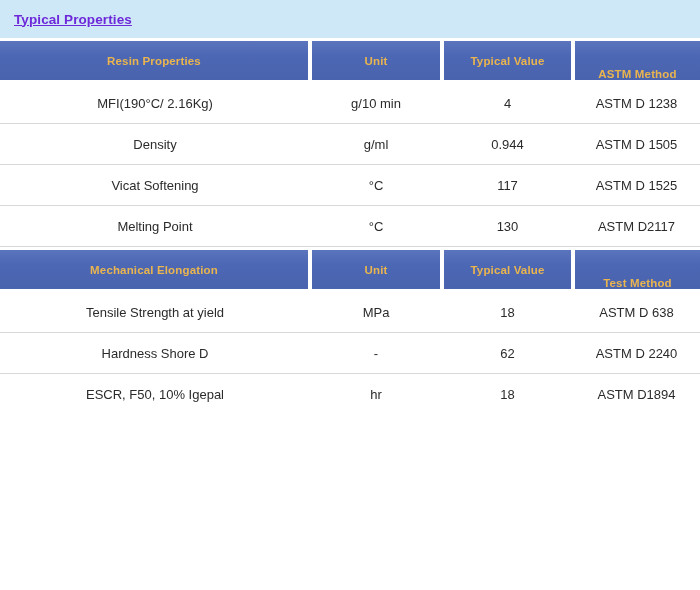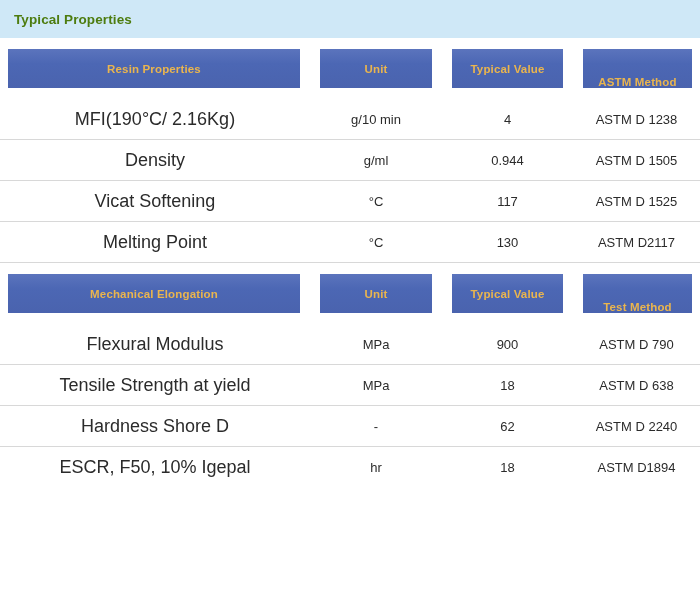--- a/index.html
+++ b/index.html
@@ -15,34 +15,35 @@
   .banner{
     height:38px;
     background:#cfe8f7;
     display:flex;align-items:center;
     padding-left:14px;
     box-sizing:border-box;
   }
   .banner-title{
     font-size:13.5px;
     font-weight:bold;
-    color:#4d7c0f;
+    color:#6d28d9;
     letter-spacing:.1px;
+    text-decoration:underline;
   }
 
   
   .tbl{width:700px;border-collapse:collapse;table-layout:fixed;}
   .c1{width:310px;}
   .c2{width:132px;}
   .c3{width:131px;}
   .c4{width:127px;}
 
   
   .hrow{height:45px;}
-  .hrow td{padding:8px;vertical-align:middle;}
+  .hrow td{padding:0;vertical-align:middle;}
   .hcell{
     height:39px;
     margin:3px 2px;
     background:linear-gradient(180deg,#5b74bd 0%,#4c67b4 38%,#4a63ae 100%);
     display:flex;align-items:center;justify-content:center;
     box-sizing:border-box;
   }
   .hcell.first{margin-left:0;}
   .hcell.last{margin-right:0;align-items:flex-end;}
   .hcell span{
@@ -57,21 +58,21 @@
   .drow td{
     height:40px;
     border-bottom:1px solid #d8d8d8;
     text-align:center;
     vertical-align:middle;
     font-size:13px;
     color:#2b2b2b;
     padding:0;
   }
   .drow.last td{border-bottom:none;}
-  .drow td.label{font-size:18px;}
+  .drow td.label{font-size:13px;}
   sup{font-size:8.5px;vertical-align:super;}
 </style>
 </head>
 <body>
 
 <div class="sheet">
 
   <div class="banner">
     <div class="banner-title">Typical Properties</div>
   </div>
@@ -146,26 +147,20 @@
               <span>Typical Value</span>
             </div>
           </td>
           <td>
             <div class="hcell last">
               <span>Test Method</span>
             </div>
           </td>
         </tr>
         <tr class="drow">
-          <td class="label">Flexural Modulus</td>
-          <td>MPa</td>
-          <td>900</td>
-          <td>ASTM D 790</td>
-        </tr>
-        <tr class="drow">
           <td class="label">Tensile Strength at yield</td>
           <td>MPa</td>
           <td>18</td>
           <td>ASTM D 638</td>
         </tr>
         <tr class="drow">
           <td class="label">Hardness Shore D</td>
           <td>-</td>
           <td>62</td>
           <td>ASTM D 2240</td>

